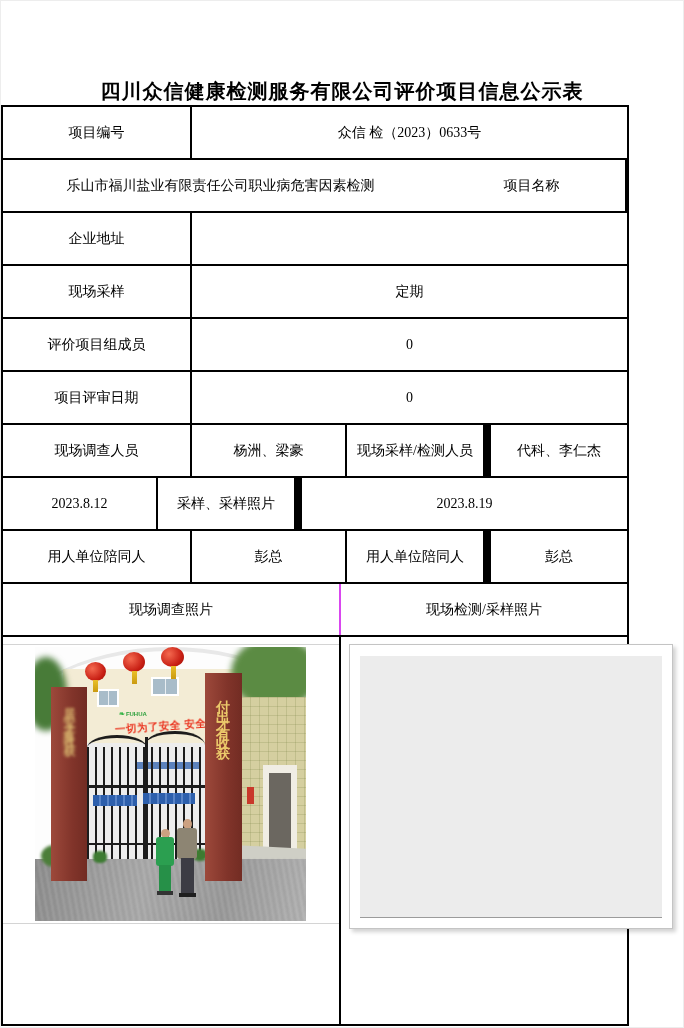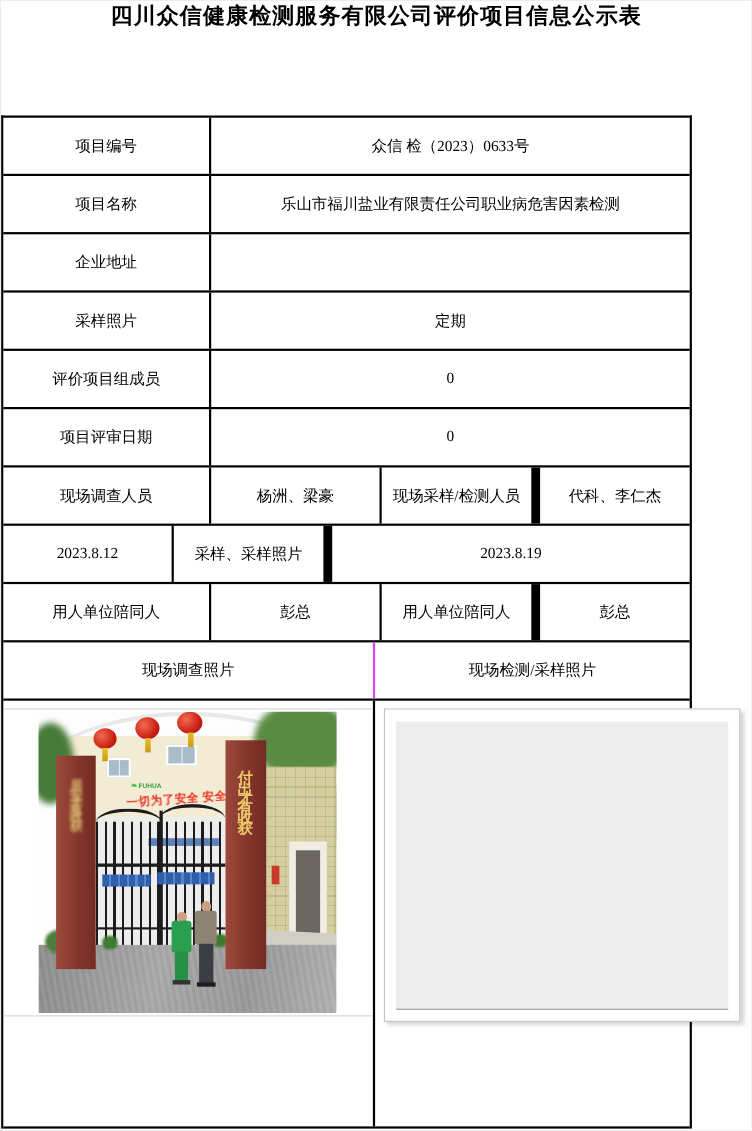--- a/index.html
+++ b/index.html
@@ -6,21 +6,21 @@
   html,body { background:#fff; }
   body {
     width:684px; height:1028px; position:relative;
     font-family:"Liberation Serif", serif;
     border:1px solid #ededed;
     overflow:hidden;
   }
   
   .title-block {
     position:absolute; top:0; left:0; width:100%; height:104px;
-    display:flex; align-items:flex-start; justify-content:center;
+    display:flex; align-items:flex-end; justify-content:center;
   }
   .title-block h1 {
     font-family:"Liberation Sans", sans-serif;
     font-size:20px; font-weight:bold; color:#000; letter-spacing:1px;
   }
   
   .grid {
     position:absolute; top:104px; left:0; width:628px;
     border:2px solid #000; border-bottom:none;
   }
@@ -141,28 +141,28 @@
   <h1>四川众信健康检测服务有限公司评价项目信息公示表</h1>
 </div>
 
 <div class="grid">
 
   <div class="row">
     <div class="cell c-label">项目编号</div>
     <div class="cell c-val">众信 检（2023）0633号</div>
   </div>
   <div class="row">
+    <div class="cell c-val">乐山市福川盐业有限责任公司职业病危害因素检测</div>
     <div class="cell c-label">项目名称</div>
-    <div class="cell c-val">乐山市福川盐业有限责任公司职业病危害因素检测</div>
   </div>
   <div class="row">
     <div class="cell c-label">企业地址</div>
   </div>
   <div class="row">
-    <div class="cell c-label">采样照片</div>
+    <div class="cell c-label">现场采样</div>
     <div class="cell c-val">定期</div>
   </div>
   <div class="row">
     <div class="cell c-label">评价项目组成员</div>
     <div class="cell c-val">0</div>
   </div>
   <div class="row">
     <div class="cell c-label">项目评审日期</div>
     <div class="cell c-val">0</div>
   </div>

